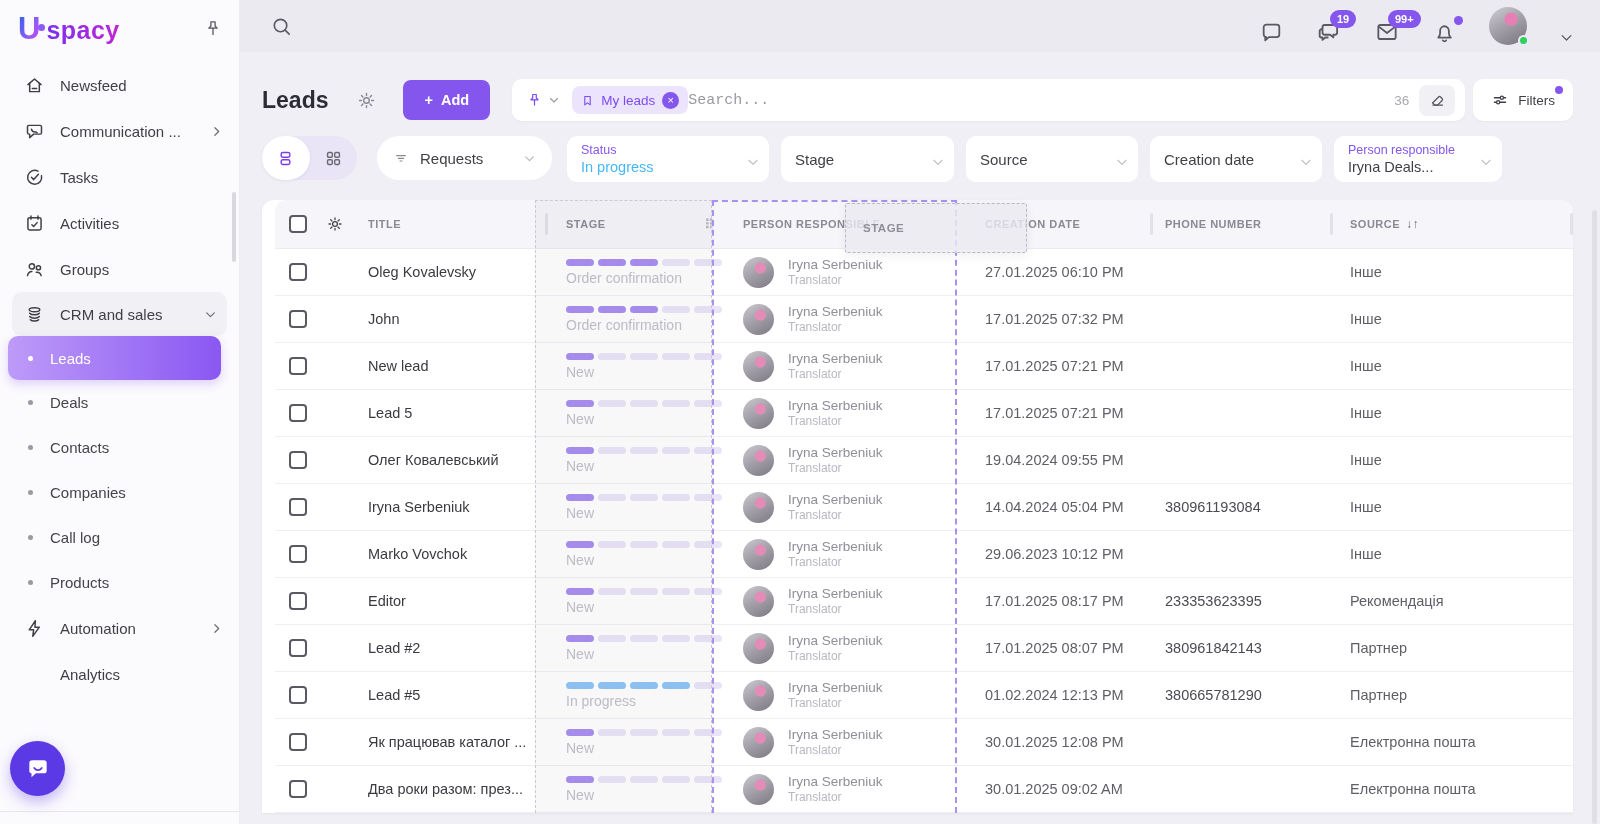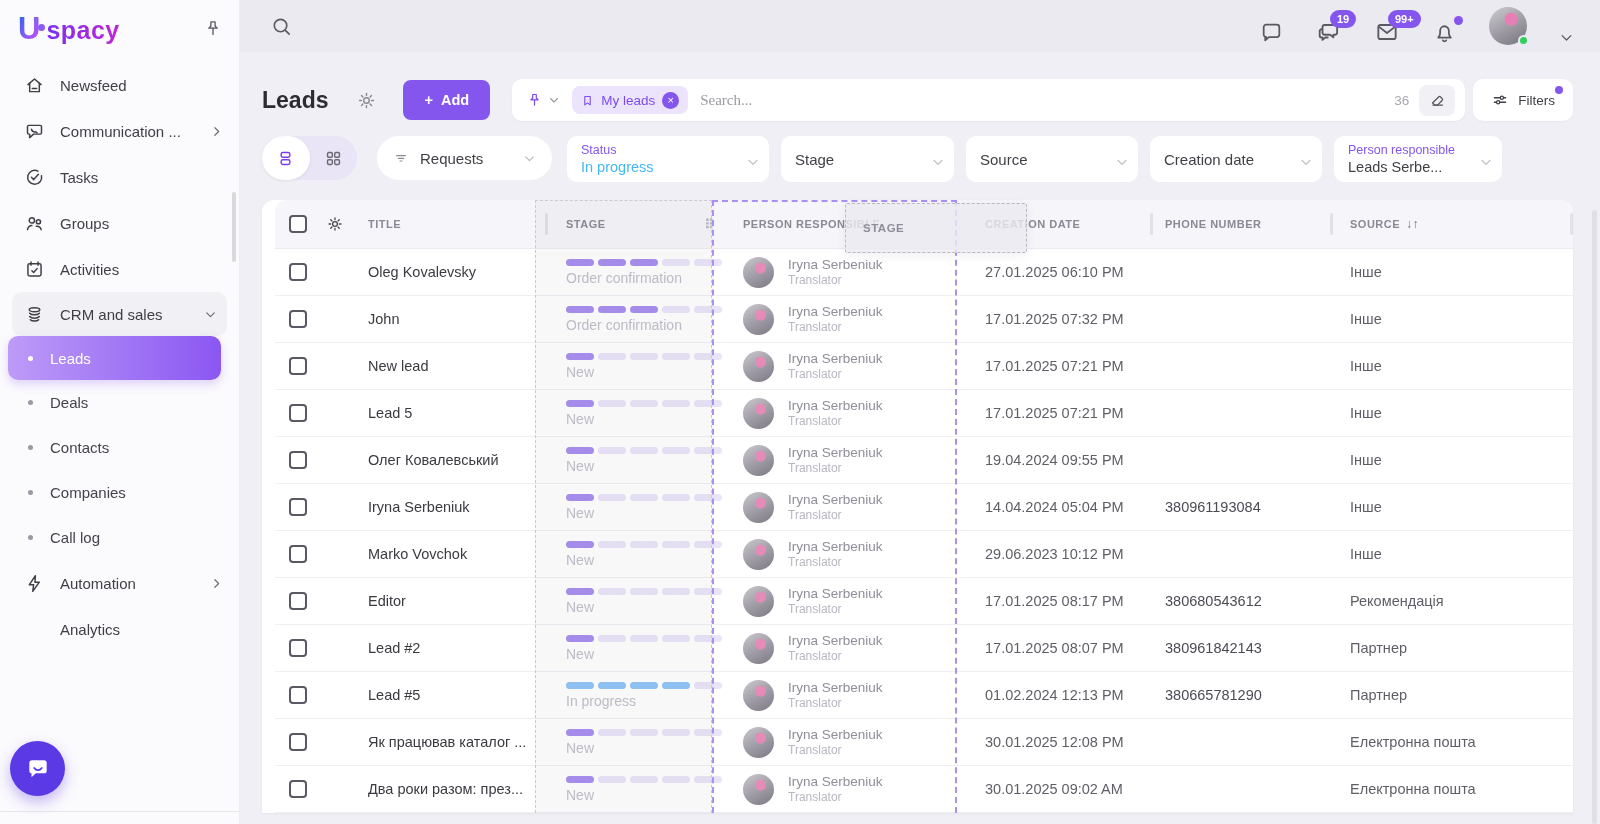--- a/index.html
+++ b/index.html
@@ -40,21 +40,21 @@
 
 .content { padding:26px 27px 0 22px; }
 .page-header { display:flex; align-items:center; height:44px; }
 .page-title { font-size:23px; font-weight:700; color:#2c2c34; margin-right:28px; }
 .title-gear { color:#8a8993; margin-right:26px; }
 .add-btn { background:#8456ee; color:#fff; border:none; border-radius:8px; height:40px; padding:0 21px; font-size:14.5px; font-weight:600; display:flex; align-items:center; gap:8px; cursor:pointer; font-family:inherit; }
 .search-bar { flex:1; margin-left:22px; height:42px; background:#fff; border-radius:10px; display:flex; align-items:center; padding-right:10px; box-shadow:0 1px 2px rgba(40,40,60,.04); }
 .pin-select { display:flex; align-items:center; gap:5px; padding:0 12px 0 14px; color:#55545e; cursor:pointer; }
 .chip { background:#ece4fc; color:#7c4bf0; border-radius:8px; height:28px; display:flex; align-items:center; gap:7px; padding:0 9px; font-size:13.5px; cursor:pointer; }
 .chip-close { width:17px; height:17px; border-radius:50%; background:#8456ee; color:#fff; font-size:11px; display:flex; align-items:center; justify-content:center; cursor:pointer; line-height:1; }
-.search-input { border:none; outline:none; flex:1; font-size:15px; color:#3f3f46; margin-left:12px; background:transparent; font-family:Liberation Serif, serif; }
+.search-input { border:none; outline:none; flex:1; font-size:15px; color:#3f3f46; background:transparent; font-family:Liberation Mono, monospace; }
 .search-input::placeholder { color:#9b9aa4; }
 .search-count { color:#a9a8b2; font-size:13.5px; margin-right:10px; }
 .eraser-btn { width:36px; height:31px; background:#f1f0f5; border:none; border-radius:8px; display:flex; align-items:center; justify-content:center; color:#55545e; cursor:pointer; }
 .filters-btn { margin-left:8px; height:42px; background:#fff; border:none; border-radius:10px; padding:0 18px; display:flex; align-items:center; gap:9px; font-size:13.5px; color:#3f3f46; cursor:pointer; position:relative; box-shadow:0 1px 2px rgba(40,40,60,.04); font-family:inherit;text-align:right; }
 .filters-dot { position:absolute; top:7px; right:10px; width:8px; height:8px; border-radius:50%; background:#8456ee; }
 
 .filter-row { margin-top:14px; display:flex; }
 .view-toggle { width:95px; height:44px; background:#e9e4f6; border-radius:22px; display:flex; margin-right:20px; }
 .vt-seg { width:50px; height:44px; display:flex; align-items:center; justify-content:center; cursor:pointer; color:#6b6a74; }
 .vt-seg.active { background:#fff; border-radius:22px; color:#7c3aed; box-shadow:0 1px 3px rgba(40,40,60,.08); }
@@ -151,38 +151,38 @@
         <span>
             <svg class="ic" width="21" height="21" viewBox="0 0 24 24" fill="none" stroke="currentColor" stroke-width="1.7" stroke-linecap="round" stroke-linejoin="round">
               <path d="M20 10a8 8 0 1 1-4-5.3"></path>
               <path d="m8.5 11.8 2.6 2.6 5.4-6"></path>
             </svg>
           </span>
         <span>Tasks</span>
       </div>
       <div class="nav-item">
         <span>
+            <svg class="ic" width="21" height="21" viewBox="0 0 24 24" fill="none" stroke="currentColor" stroke-width="1.7" stroke-linecap="round" stroke-linejoin="round">
+              <rect x="4.5" y="5.5" width="15" height="14" rx="2"></rect>
+              <path d="M8 3.5v3.5M16 3.5v3.5"></path>
+              <path d="m9 13.5 2 2 4-4.5"></path>
+            </svg>
+          </span>
+        <span>Activities</span>
+      </div>
+      <div class="nav-item">
+        <span>
             <svg class="ic" width="21" height="21" viewBox="0 0 24 24" fill="none" stroke="currentColor" stroke-width="1.7" stroke-linecap="round">
               <circle cx="9" cy="8.5" r="3"></circle>
               <path d="M4 19c.6-3.2 2.6-4.8 5-4.8"></path>
               <circle cx="16.5" cy="10" r="2.4"></circle>
               <path d="M14 15.2c2.8-.2 5 1.4 5.6 3.8"></path>
             </svg>
           </span>
         <span>Groups</span>
-      </div>
-      <div class="nav-item">
-        <span>
-            <svg class="ic" width="21" height="21" viewBox="0 0 24 24" fill="none" stroke="currentColor" stroke-width="1.7" stroke-linecap="round" stroke-linejoin="round">
-              <rect x="4.5" y="5.5" width="15" height="14" rx="2"></rect>
-              <path d="M8 3.5v3.5M16 3.5v3.5"></path>
-              <path d="m9 13.5 2 2 4-4.5"></path>
-            </svg>
-          </span>
-        <span>Activities</span>
       </div>
 
       <div class="nav-item nav-group">
         <span>
             <svg class="ic" width="21" height="21" viewBox="0 0 24 24" fill="none" stroke="currentColor" stroke-width="1.7" stroke-linecap="round">
               <ellipse cx="12" cy="6.5" rx="6" ry="2.3"></ellipse>
               <path d="M6.5 10.5c1 1.2 3 1.9 5.5 1.9s4.5-.7 5.5-1.9"></path>
               <path d="M6.5 14.3c1 1.2 3 1.9 5.5 1.9s4.5-.7 5.5-1.9"></path>
               <path d="M7.2 18c1 1 2.7 1.5 4.8 1.5s3.8-.5 4.8-1.5"></path>
             </svg>
@@ -207,20 +207,24 @@
         <span class="bullet"></span>
         <span>Contacts</span>
       </div>
       <div class="sub-item">
         <span class="bullet"></span>
         <span>Companies</span>
       </div>
       <div class="sub-item">
         <span class="bullet"></span>
         <span>Call log</span>
+      </div>
+      <div class="sub-item">
+        <span class="bullet"></span>
+        <span>Products</span>
       </div>
 
       <div class="nav-item">
         <span>
             <svg class="ic" width="21" height="21" viewBox="0 0 24 24" fill="none" stroke="currentColor" stroke-width="1.7" stroke-linejoin="round">
               <path d="M13 3 6 13.5h5L10 21l7.5-10.5h-5z"></path>
             </svg>
           </span>
         <span>Automation</span>
         <span class="chev">
@@ -431,21 +435,21 @@
         <div class="fselect" style="width:172px">
           <span class="fs-label">Creation date</span>
           <span class="chev">
               <svg class="ic" width="14" height="14" viewBox="0 0 24 24" fill="none" stroke="currentColor" stroke-width="2" stroke-linecap="round" stroke-linejoin="round">
                 <path d="m5 9 7 7 7-7"></path>
               </svg>
             </span>
         </div>
         <div class="fselect" style="width:168px; margin-right:0">
           <span class="fs-small">Person responsible</span>
-          <span class="fs-value">Leads Serbe...</span>
+          <span class="fs-value">Iryna Deals...</span>
           <span class="chev">
               <svg class="ic" width="14" height="14" viewBox="0 0 24 24" fill="none" stroke="currentColor" stroke-width="2" stroke-linecap="round" stroke-linejoin="round">
                 <path d="m5 9 7 7 7-7"></path>
               </svg>
             </span>
         </div>
       </div>
 
       <div class="table-card">
         <div class="stage-col-overlay"></div>
@@ -685,21 +689,21 @@
       <span class="stage-label">New</span>
     </span>
     <span class="cell-person">
       <span class="p-avatar"></span>
       <span>
         <span class="p-name" style="display:block">Iryna Serbeniuk</span>
         <span class="p-role" style="display:block">Translator</span>
       </span>
     </span>
     <span class="cell-date">17.01.2025 08:17 PM</span>
-    <span class="cell-phone">380680543612</span>
+    <span class="cell-phone">233353623395</span>
     <span class="cell-source">Рекомендація</span>
   </div>
 
   <div class="trow row">
     <span class="checkbox"></span>
     <span></span>
     <span class="cell-title">Lead #2</span>
     <span class="cell-stage">
       <span class="bars">
                   <span class="bar" style="background: rgb(169, 141, 240);"></span>

